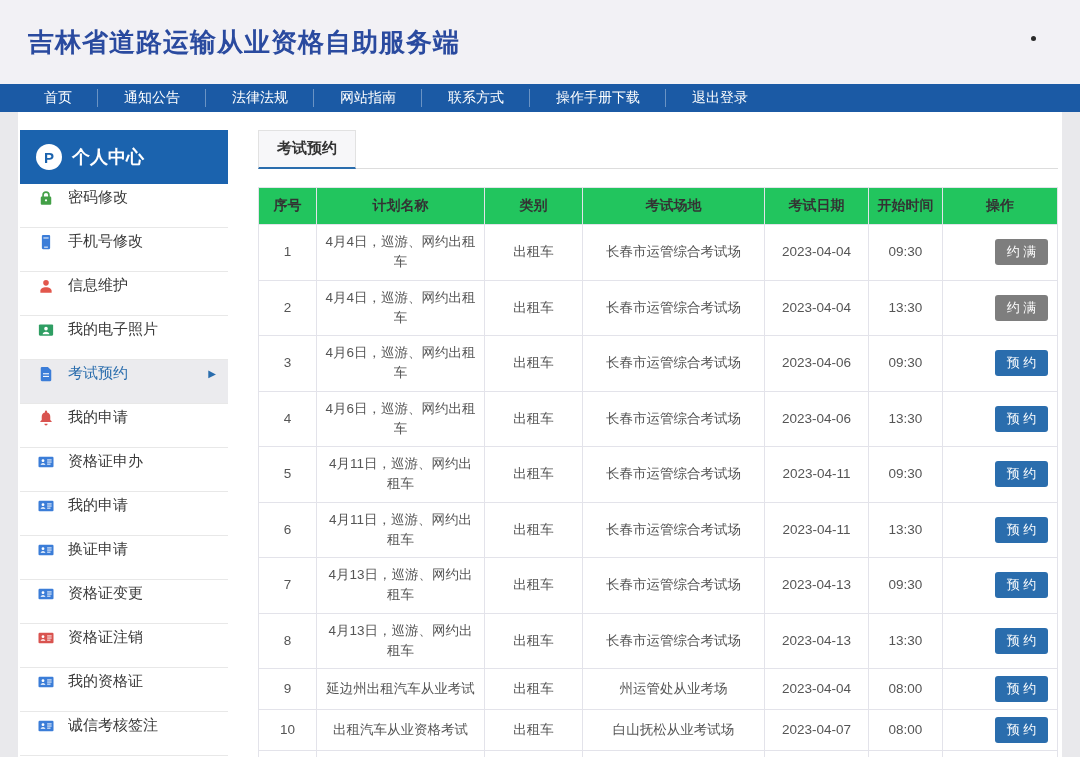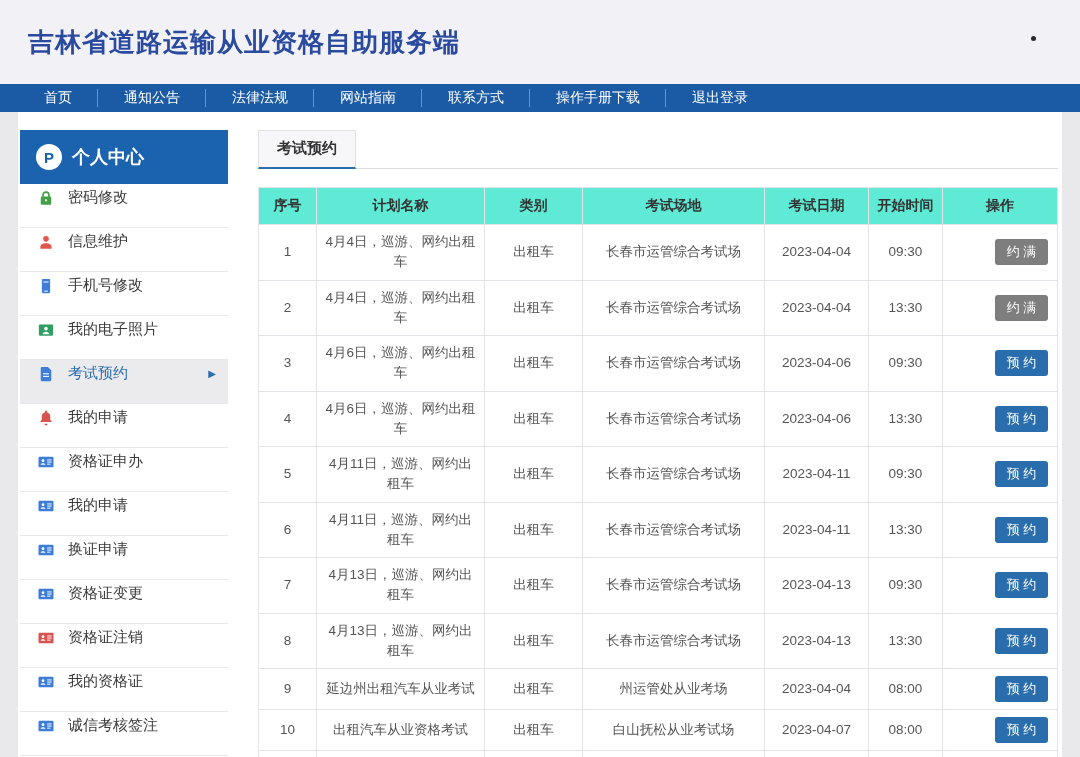--- a/index.html
+++ b/index.html
@@ -54,21 +54,21 @@
   .content { flex:1; min-width:0; }
   .tab-bar { display:flex; border-bottom:1px solid #ddd; }
   .tab {
     padding:8px 18px 9px; font-size:15px; color:#333; font-weight:600;
     border:1px solid #e2e2e2; border-bottom:2px solid #2a6dad; margin-bottom:-1px;
     background:#f7f7f9; cursor:pointer;
   }
   .table-wrap { margin-top:18px; }
   table { width:100%; border-collapse:collapse; font-size:13.5px; color:#555; table-layout:fixed; }
   th, td { border:1px solid #e3e3ea; text-align:center; word-break:break-all; }
-  th { background:#5eead4; color:#333; font-weight:bold; padding:9px 4px; font-size:14px; }
+  th { background:#22c55e; color:#333; font-weight:bold; padding:9px 4px; font-size:14px; }
   td { padding:7px 6px; line-height:1.5; background:#fff; }
   .btn {
     border:none; color:#fff; font-size:13px; padding:4px 12px; border-radius:3px;
     cursor:pointer; font-family:inherit; white-space:nowrap;margin-left:43px;
   }
   .btn-book { background:#2a6dad; }
   .btn-full { background:#7e7e7e; }
 </style>
 </head>
 <body>
@@ -101,36 +101,36 @@
           <div class="side-item">
             <span class="side-icon" style="color:#43a047">
               <svg viewBox="0 0 24 24" width="18" height="18" fill="currentColor" aria-hidden="true">
                 <path d="M7 10V8a5 5 0 0 1 10 0v2h.5A1.5 1.5 0 0 1 19 11.5v8A1.5 1.5 0 0 1 17.5 21h-11A1.5 1.5 0 0 1 5 19.5v-8A1.5 1.5 0 0 1 6.5 10H7zm2.2 0h5.6V8a2.8 2.8 0 0 0-5.6 0v2z"></path>
                 <circle cx="12" cy="15" r="1.5" fill="#fff"></circle>
               </svg>
             </span>
             <span class="side-label">密码修改</span>
           </div>
           <div class="side-item">
-            <span class="side-icon" style="color:#e2574c">
-              <svg viewBox="0 0 24 24" width="18" height="18" fill="currentColor" aria-hidden="true">
-                <path d="M12 11.5a3.75 3.75 0 1 0-3.75-3.75A3.75 3.75 0 0 0 12 11.5zm0 2c-4.1 0-7.5 2.1-7.5 4.7V21h15v-2.8c0-2.6-3.4-4.7-7.5-4.7z"></path>
-              </svg>
-            </span>
-            <span class="side-label">信息维护</span>
-          </div>
-          <div class="side-item">
             <span class="side-icon" style="color:#3b7dd8">
               <svg viewBox="0 0 24 24" width="18" height="18" fill="currentColor" aria-hidden="true">
                 <path d="M8 2.5h8A1.5 1.5 0 0 1 17.5 4v16a1.5 1.5 0 0 1-1.5 1.5H8A1.5 1.5 0 0 1 6.5 20V4A1.5 1.5 0 0 1 8 2.5z"></path>
                 <rect x="9.5" y="18.2" width="5" height="1.3" fill="#fff"></rect>
                 <rect x="8.5" y="6" width="7" height="1.3" fill="#fff"></rect>
               </svg>
             </span>
             <span class="side-label">手机号修改</span>
+          </div>
+          <div class="side-item">
+            <span class="side-icon" style="color:#e2574c">
+              <svg viewBox="0 0 24 24" width="18" height="18" fill="currentColor" aria-hidden="true">
+                <path d="M12 11.5a3.75 3.75 0 1 0-3.75-3.75A3.75 3.75 0 0 0 12 11.5zm0 2c-4.1 0-7.5 2.1-7.5 4.7V21h15v-2.8c0-2.6-3.4-4.7-7.5-4.7z"></path>
+              </svg>
+            </span>
+            <span class="side-label">信息维护</span>
           </div>
           <div class="side-item">
             <span class="side-icon" style="color:#2f9e63">
               <svg viewBox="0 0 24 24" width="18" height="18" fill="currentColor" aria-hidden="true">
                 <path d="M4 4.5h16A1.5 1.5 0 0 1 21.5 6v12a1.5 1.5 0 0 1-1.5 1.5H4A1.5 1.5 0 0 1 2.5 18V6A1.5 1.5 0 0 1 4 4.5z"></path>
                 <circle cx="12" cy="10.2" r="2.4" fill="#fff"></circle>
                 <path d="M7.5 17.5h9c0-2-2.2-3.2-4.5-3.2s-4.5 1.2-4.5 3.2z" fill="#fff"></path>
               </svg>
             </span>
             <span class="side-label">我的电子照片</span>

